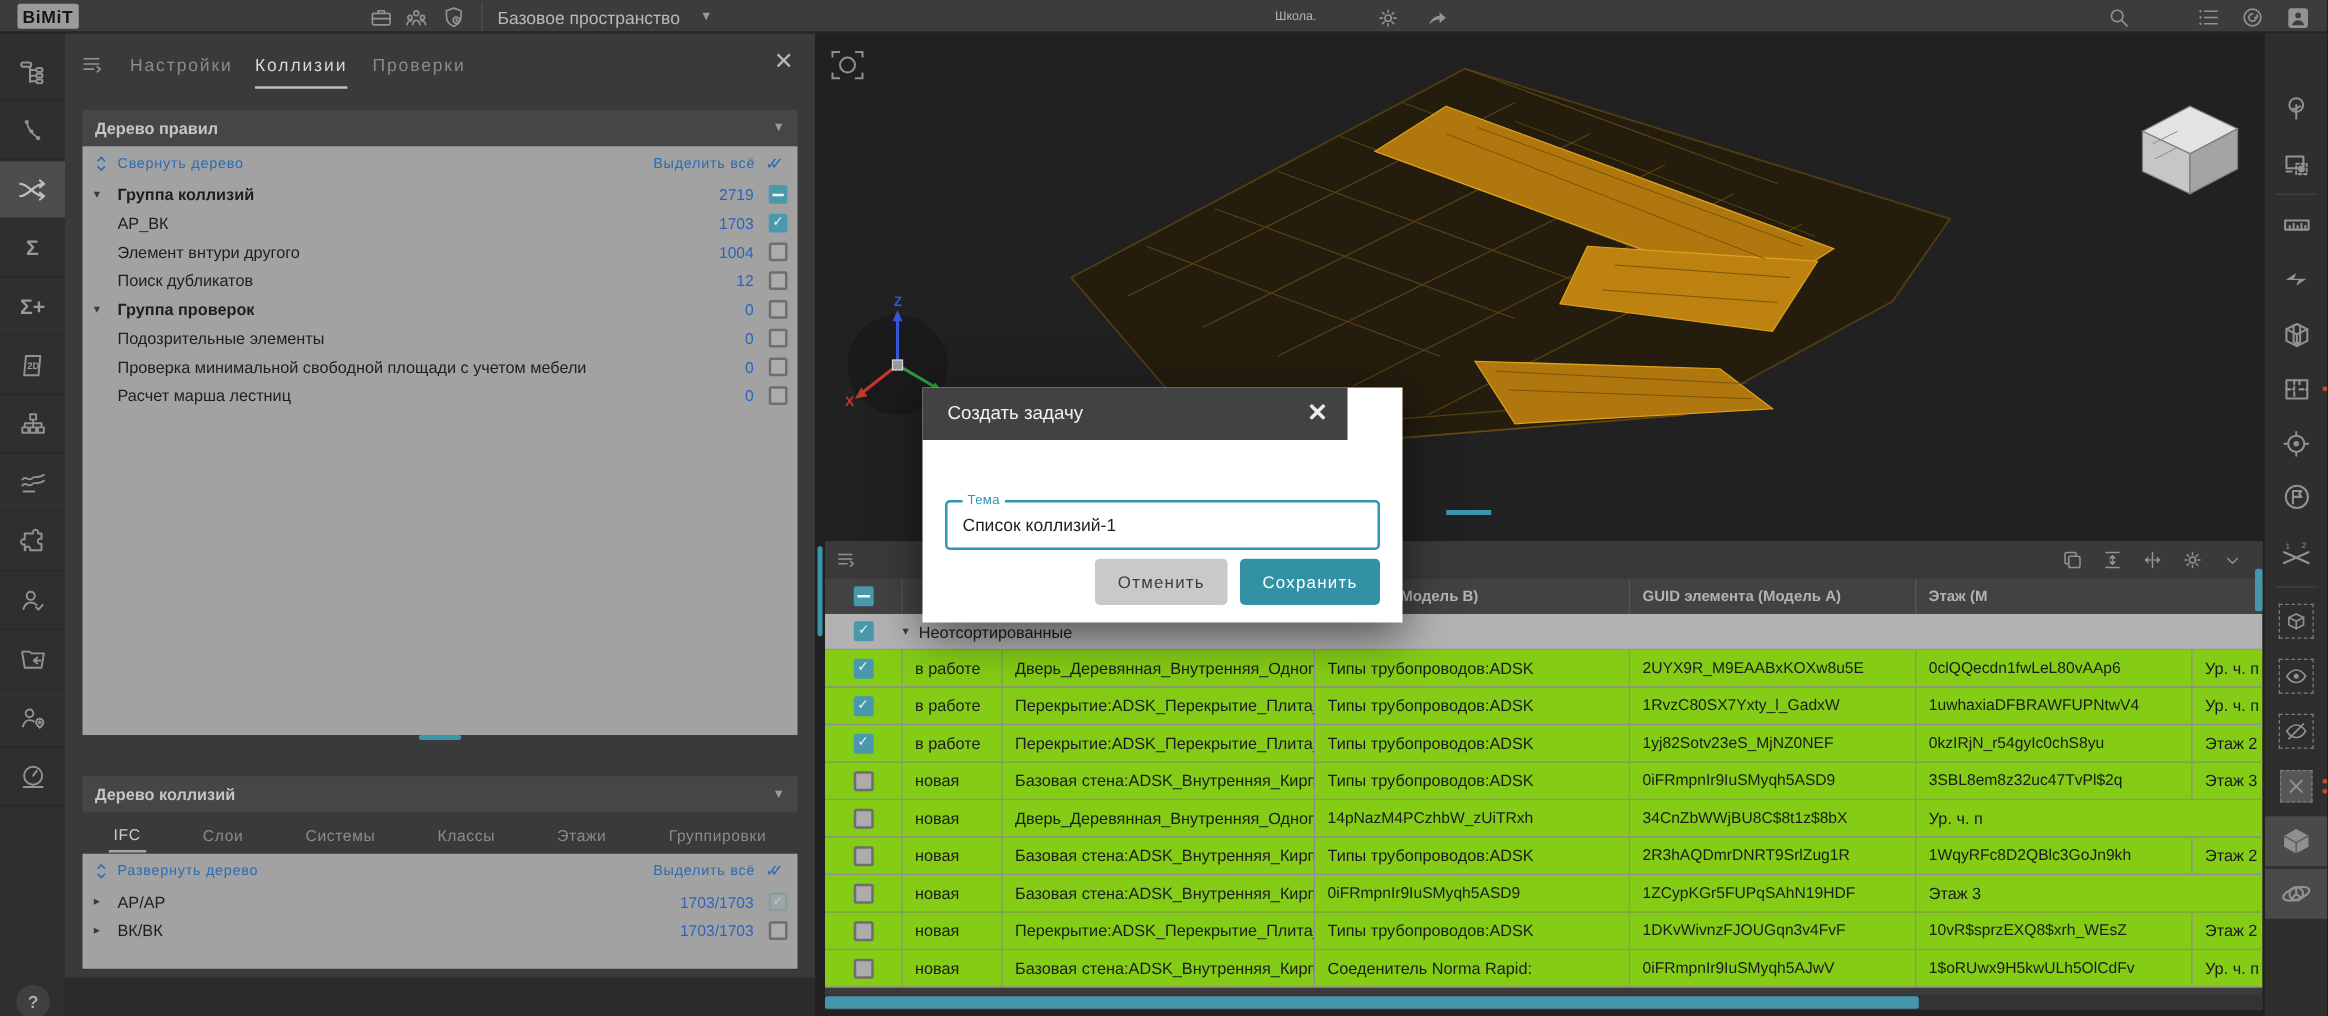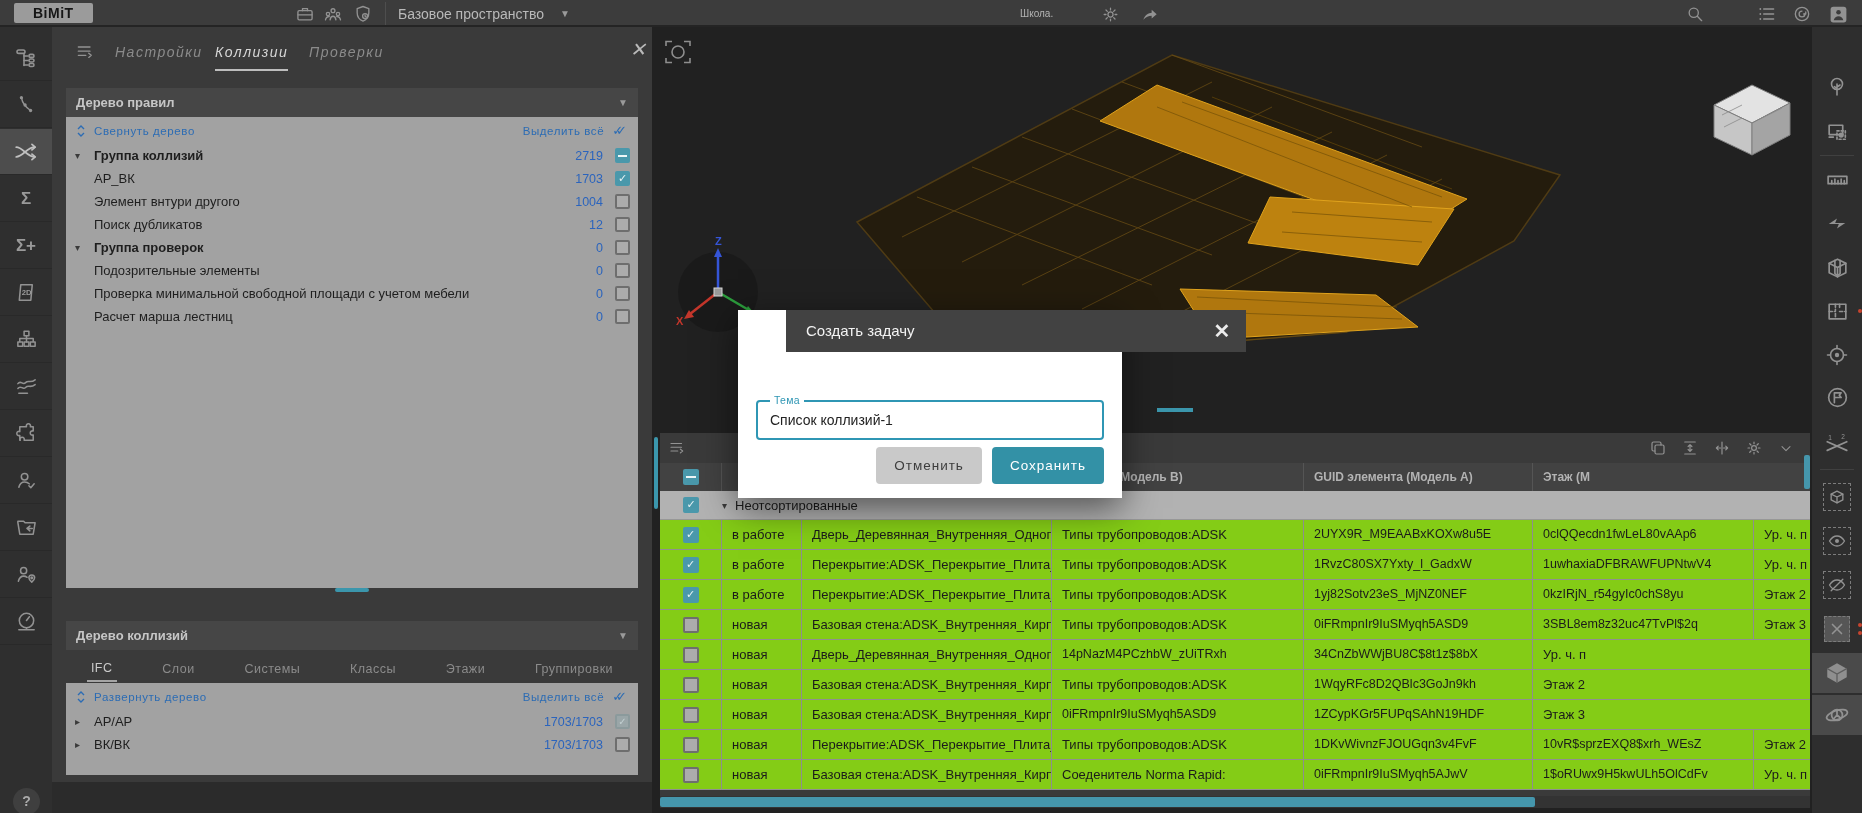--- a/index.html
+++ b/index.html
@@ -1,40 +1,40 @@
 <!DOCTYPE html>
 <html><head>
 <meta charset="utf-8">
 <style>
   html,body{margin:0;padding:0;background:#1d1d1d;}
   *{box-sizing:border-box;font-family:"Liberation Sans",sans-serif;}
   .app{position:relative;width:1862px;height:813px;background:#2b2b2b;overflow:hidden;}
 
   
   .topbar{position:absolute;left:0;top:0;width:1862px;height:27px;background:#3c3c3c;border-bottom:2px solid #242424;display:flex;align-items:center;}
-  .logo{position:absolute;left:14px;top:3px;height:20px;padding:0 19px;background:#9b9b9b;color:#161616;font-weight:700;font-size:14px;line-height:20px;letter-spacing:.5px;border-radius:2px;}
+  .logo{position:absolute;left:14px;top:3px;height:20px;padding:0 4px;background:#9b9b9b;color:#161616;font-weight:700;font-size:14px;line-height:20px;letter-spacing:.5px;border-radius:2px;}
   .tb-ic{position:absolute;top:2px;width:24px;height:24px;display:flex;align-items:center;justify-content:center;}
   .tb-sep{position:absolute;left:385px;top:2px;width:1px;height:23px;background:#4e4e4e;}
   .ws{position:absolute;left:398px;top:0;height:27px;display:flex;align-items:center;color:#b9b9b9;font-size:14px;}
   .ws .car{margin-left:16px;color:#9a9a9a;font-size:10px;}
   .title{position:absolute;left:1020px;top:0;height:27px;line-height:27px;color:#b4b4b4;font-size:10px;}
   .ic{stroke:#929292;fill:none;stroke-width:1.6;stroke-linecap:round;stroke-linejoin:round;}
   .icf{fill:#929292;stroke:none;}
 
   
   .lbar{position:absolute;left:0;top:27px;width:52px;height:786px;background:#2f2f2f;}
   .tool{position:absolute;left:0;width:52px;height:46px;display:flex;align-items:center;justify-content:center;border-bottom:1px solid #292929;}
   .tool.active{background:#4d4d4d;}
   .tool.active .ic{stroke:#c0c0c0;}
   .tglyph{color:#9a9a9a;font-size:17px;font-weight:700;}
   .help{position:absolute;left:13px;top:761px;width:27px;height:27px;border-radius:50%;background:#3f3f3f;color:#ababab;font-size:14px;font-weight:700;text-align:center;line-height:27px;}
 
   
   .lpanel{position:absolute;left:52px;top:27px;width:600px;height:755px;background:#3a3a3a;}
-  .ptabs{position:absolute;left:11px;top:0;width:600px;height:55px;font-style:italic;}
+  .ptabs{position:absolute;left:0;top:0;width:600px;height:55px;}
   .pmenu{position:absolute;left:12px;top:15px;}
   .ptab{position:absolute;top:10px;height:34px;font-size:14px;letter-spacing:1.5px;color:#8b8b8b;line-height:30px;}
   .ptab.active{color:#d6d6d6;border-bottom:2px solid #bdbdbd;}
   .pclose{position:absolute;right:14px;top:12px;width:22px;height:22px;color:#b9b9b9;font-size:19px;line-height:22px;text-align:center;}
   .sechead{position:absolute;left:14px;width:572px;height:29px;background:#464646;color:#c6c6c6;font-size:13px;font-weight:700;line-height:29px;padding:0 10px;}
   .sechead .car{position:absolute;right:10px;top:0;color:#9a9a9a;font-size:10px;}
   .treebox{position:absolute;left:14px;width:572px;background:#a2a2a2;overflow:hidden;}
   .util{display:flex;align-items:center;height:27px;padding:0 10px;font-size:11.5px;letter-spacing:.6px;color:#2c6cb4;}
   .util .ulab{margin-left:8px;}
   .util .spring{flex:1;}
@@ -89,21 +89,21 @@
   
   .rbar{position:absolute;left:1812px;top:27px;width:50px;height:786px;background:#2e2e2e;}
   .rtool{position:absolute;left:0;width:50px;height:40px;display:flex;align-items:center;justify-content:center;}
   .rtool.dashed .dbox{border:1px dashed #7c7c7c;padding:3px;display:flex;}
   .rtool.activ{background:#4a4a4a;}
   .rsep{position:absolute;left:8px;width:34px;height:1px;background:#404040;}
   .rbadge{position:absolute;left:46px;width:4px;height:4px;background:#c8442e;border-radius:50%;}
 
   
   .modal{position:absolute;left:738px;top:310px;width:384px;height:188px;background:#fff;box-shadow:0 10px 34px rgba(0,0,0,.55);z-index:50;}
-  .mhead{position:absolute;left:0;top:0;width:460px;height:42px;background:#424242;color:#f2f2f2;font-size:15px;line-height:42px;padding:0 20px;margin-left:48px;}
+  .mhead{position:absolute;left:0;top:0;width:340px;height:42px;background:#424242;color:#f2f2f2;font-size:15px;line-height:42px;padding:0 20px;}
   .mclose{position:absolute;right:12px;top:9px;width:24px;height:24px;color:#ececec;font-size:20px;line-height:24px;text-align:center;font-weight:700;}
   .field{position:absolute;left:18px;top:54px;width:348px;height:40px;border:2px solid #2f96b4;border-radius:4px;margin-top:36px;}
   .flabel{position:absolute;left:12px;top:-8px;background:#fff;padding:0 4px;font-size:10.5px;color:#2f96b4;letter-spacing:.3px;}
   .field input{width:100%;height:100%;border:none;outline:none;font-size:14px;color:#222;padding:0 12px;background:transparent;}
   .mbtns{position:absolute;right:18px;bottom:14px;display:flex;gap:10px;}
   .btn{height:37px;padding:0 18px;border:none;border-radius:4px;font-size:13.5px;letter-spacing:1px;line-height:37px;}
   .btn.cancel{background:#c9c9c9;color:#3d3d3d;}
   .btn.save{background:#3391a6;color:#fff;}
 </style>
 </head>
@@ -571,20 +571,21 @@
             <div class="tc" style="border-right:none">Ур. ч. п</div>
           </div>
 
           <div class="trow">
             <div class="tc c">
               <span class="cb" style="width:16px;height:16px" data-state="unchecked"></span>
             </div>
             <div class="tc">новая</div>
             <div class="tc">Базовая стена:ADSK_Внутренняя_Кирпич</div>
             <div class="tc">Типы трубопроводов:ADSK</div>
+            <div class="tc g">2R3hAQDmrDNRT9SrlZug1R</div>
             <div class="tc g">1WqyRFc8D2QBlc3GoJn9kh</div>
             <div class="tc" style="border-right:none">Этаж 2</div>
           </div>
 
           <div class="trow">
             <div class="tc c">
               <span class="cb" style="width:16px;height:16px" data-state="unchecked"></span>
             </div>
             <div class="tc">новая</div>
             <div class="tc">Базовая стена:ADSK_Внутренняя_Кирпич</div>

